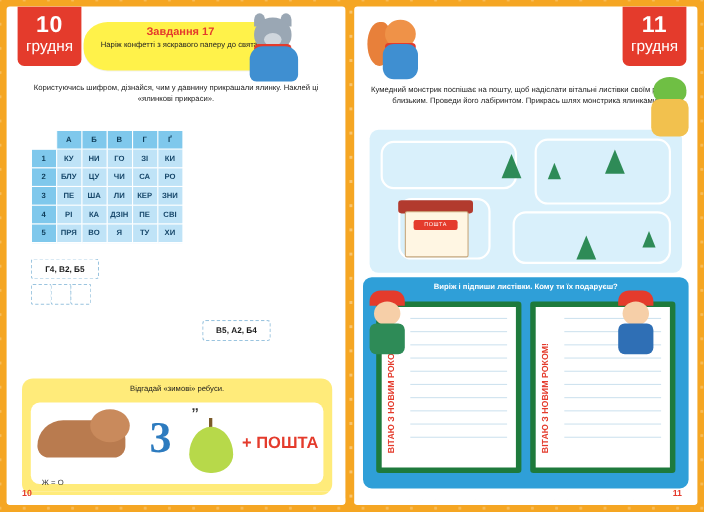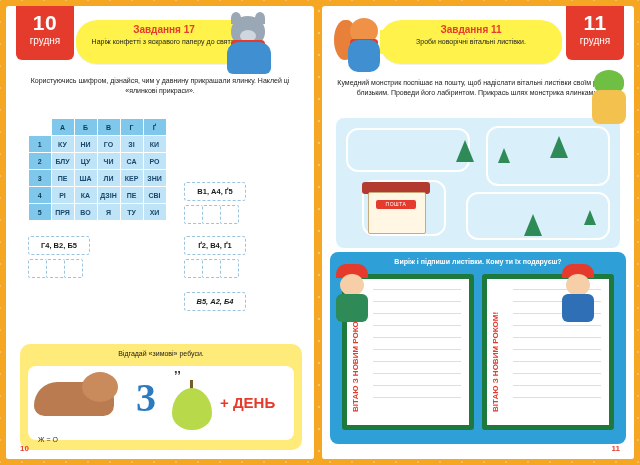--- a/index.html
+++ b/index.html
@@ -30,21 +30,21 @@
   .page-right{left:322px;width:312px;}
 
   
   .date-tab{
     position:absolute;top:0;width:58px;height:54px;
     background:#e43b2c;color:#fff;text-align:center;
     border-bottom-left-radius:6px;border-bottom-right-radius:6px;
     z-index:6;
   }
   .date-tab .dnum{font-size:21px;font-weight:bold;line-height:26px;padding-top:4px;letter-spacing:.5px;}
-  .date-tab .dmon{font-size:10px;line-height:10px;}
+  .date-tab .dmon{font-size:14px;line-height:10px;}
   .tab-left{left:10px;}
   .tab-right{right:10px;}
 
   .banner{
     position:absolute;height:44px;
     background:#fff24a;
     border-radius:22px/20px;
     box-shadow:0 1px 0 rgba(0,0,0,.06);
   }
   .banner:after{
@@ -288,85 +288,65 @@
       <td>ПРЯ</td>
       <td>ВО</td>
       <td>Я</td>
       <td>ТУ</td>
       <td>ХИ</td>
     </tr>
   </tbody>
     </table>
 
 
-  <div class="ansgrp" style="left:178px;top:174px;">
-    <span class="code">В1, А4, Ґ5</span>
-    <div class="cells">
-      <div class="cell"></div>
-      <div class="cell"></div>
-      <div class="cell"></div>
-    </div>
-  </div>
 
   <div class="ansgrp" style="left:22px;top:228px;">
     <span class="code">Г4, В2, Б5</span>
     <div class="cells">
       <div class="cell"></div>
       <div class="cell"></div>
       <div class="cell"></div>
     </div>
   </div>
 
-  <div class="ansgrp" style="left:178px;top:228px;">
-    <span class="code">Ґ2, В4, Ґ1</span>
-    <div class="cells">
-      <div class="cell"></div>
-      <div class="cell"></div>
-      <div class="cell"></div>
-    </div>
-  </div>
-
-
-  <div class="ansgrp" style="left:178px;top:284px;font-style:italic;">
+
+
+  <div class="ansgrp" style="left:178px;top:284px;">
     <span class="code">В5, А2, Б4</span>
   </div>
 
   <div class="rebus-band">
     <div class="rebus-title">Відгадай «зимові» ребуси.</div>
     <div class="rebus-inner">
       <div class="char walrus" style="position:absolute;left:6px;top:2px;">
         <div class="b"></div>
           <div class="h"></div>
       </div>
       <div class="big3" style="position:absolute;left:108px;top:8px;">3</div>
       <div class="quote" style="position:absolute;left:146px;top:2px;">’’</div>
       <div class="pear" style="left:142px;top:12px;">
         <div class="stem"></div>
           <div class="p"></div>
       </div>
-      <div class="plusden" style="position:absolute;left:192px;top:28px;">+ ДЕНЬ</div>
+      <div class="plusden" style="position:absolute;left:192px;top:28px;">+ ПОШТА</div>
     </div>
     <div class="rebus-eq" style="left:18px;top:92px;">Ж = О</div>
   </div>
 
   <div class="scallop"></div>
   <div class="pgnum pgnum-l">10</div>
 </div>
 
 <div class="page page-right">
 
   <div class="date-tab tab-right">
     <div class="dnum">11</div>
     <div class="dmon">грудня</div>
   </div>
 
-  <div class="banner" style="left:58px;top:14px;width:182px;">
-    <div class="task-title">Завдання 11</div>
-    <div class="task-sub">Зроби новорічні вітальні листівки.</div>
-  </div>
 
   <div class="char squirrel" style="left:14px;top:8px;">
     <div class="tail"></div>
       <div class="head"></div>
       <div class="scarf"></div>
       <div class="body"></div>
   </div>
 
   <div class="instr" style="left:14px;top:72px;width:284px;">Кумедний монстрик поспішає на пошту, щоб надіслати вітальні листівки своїм рідним і близьким. Проведи його лабіринтом. Прикрась шлях монстрика ялинками.</div>
 

